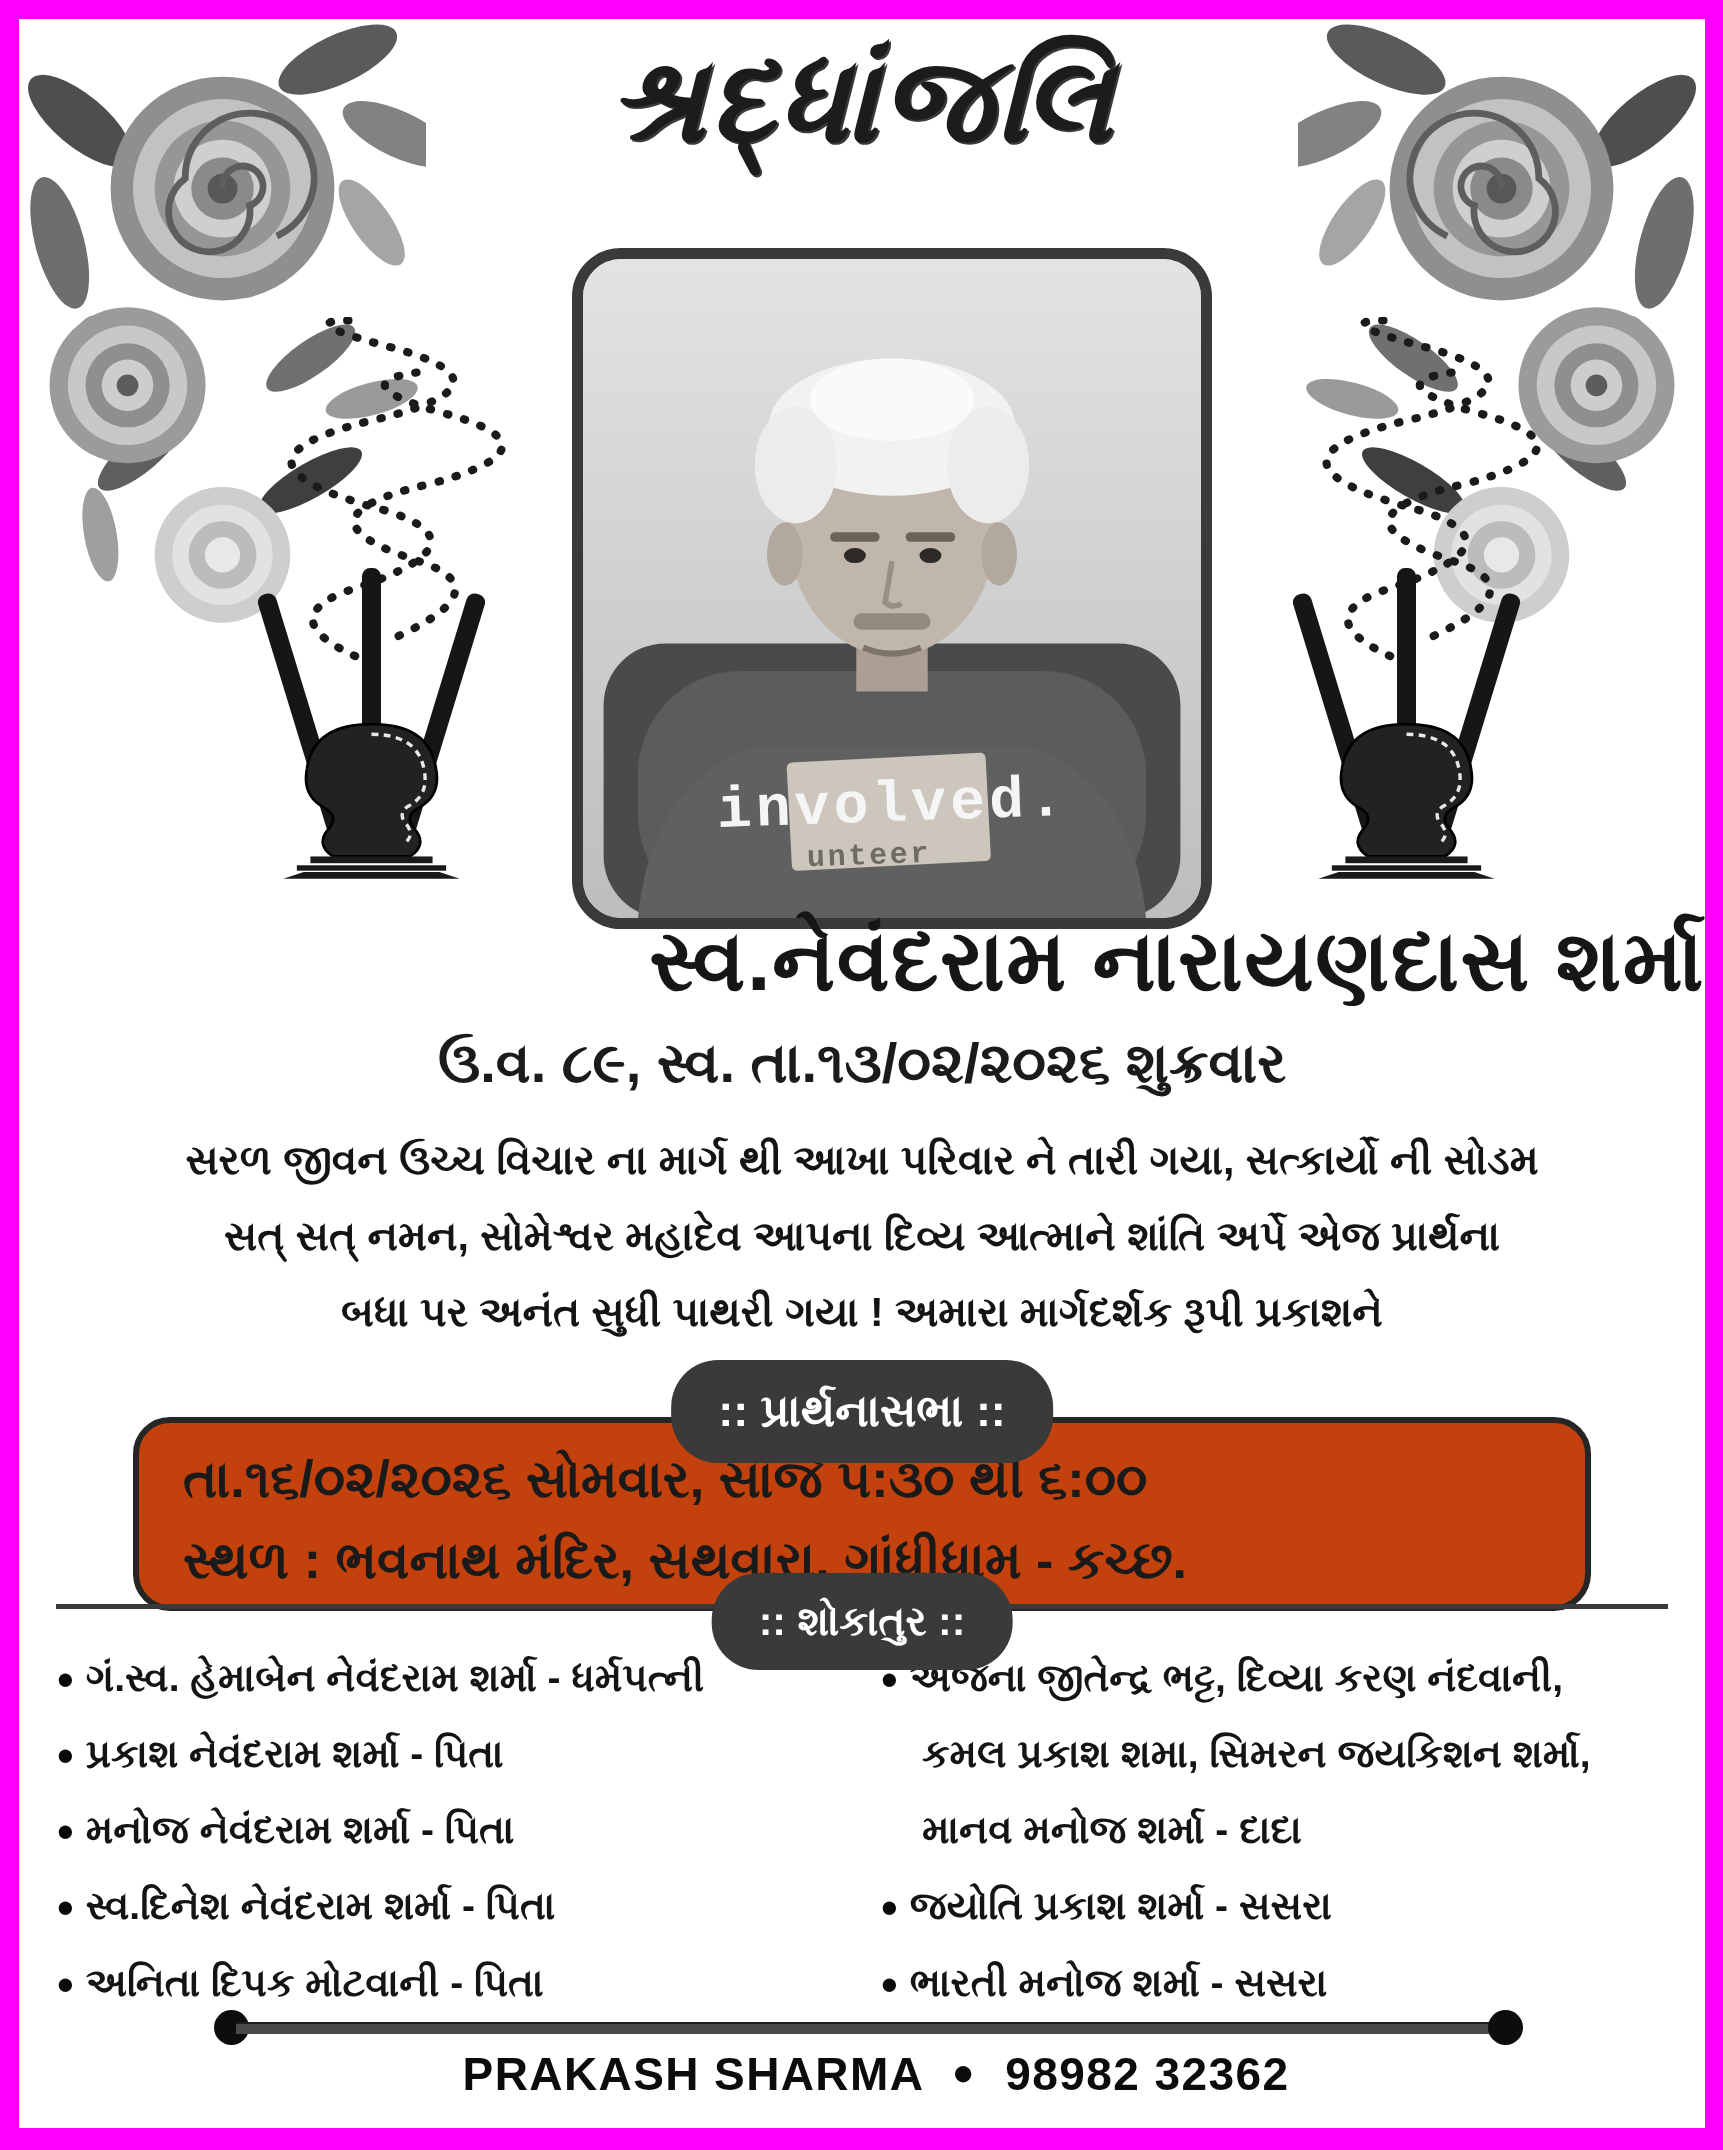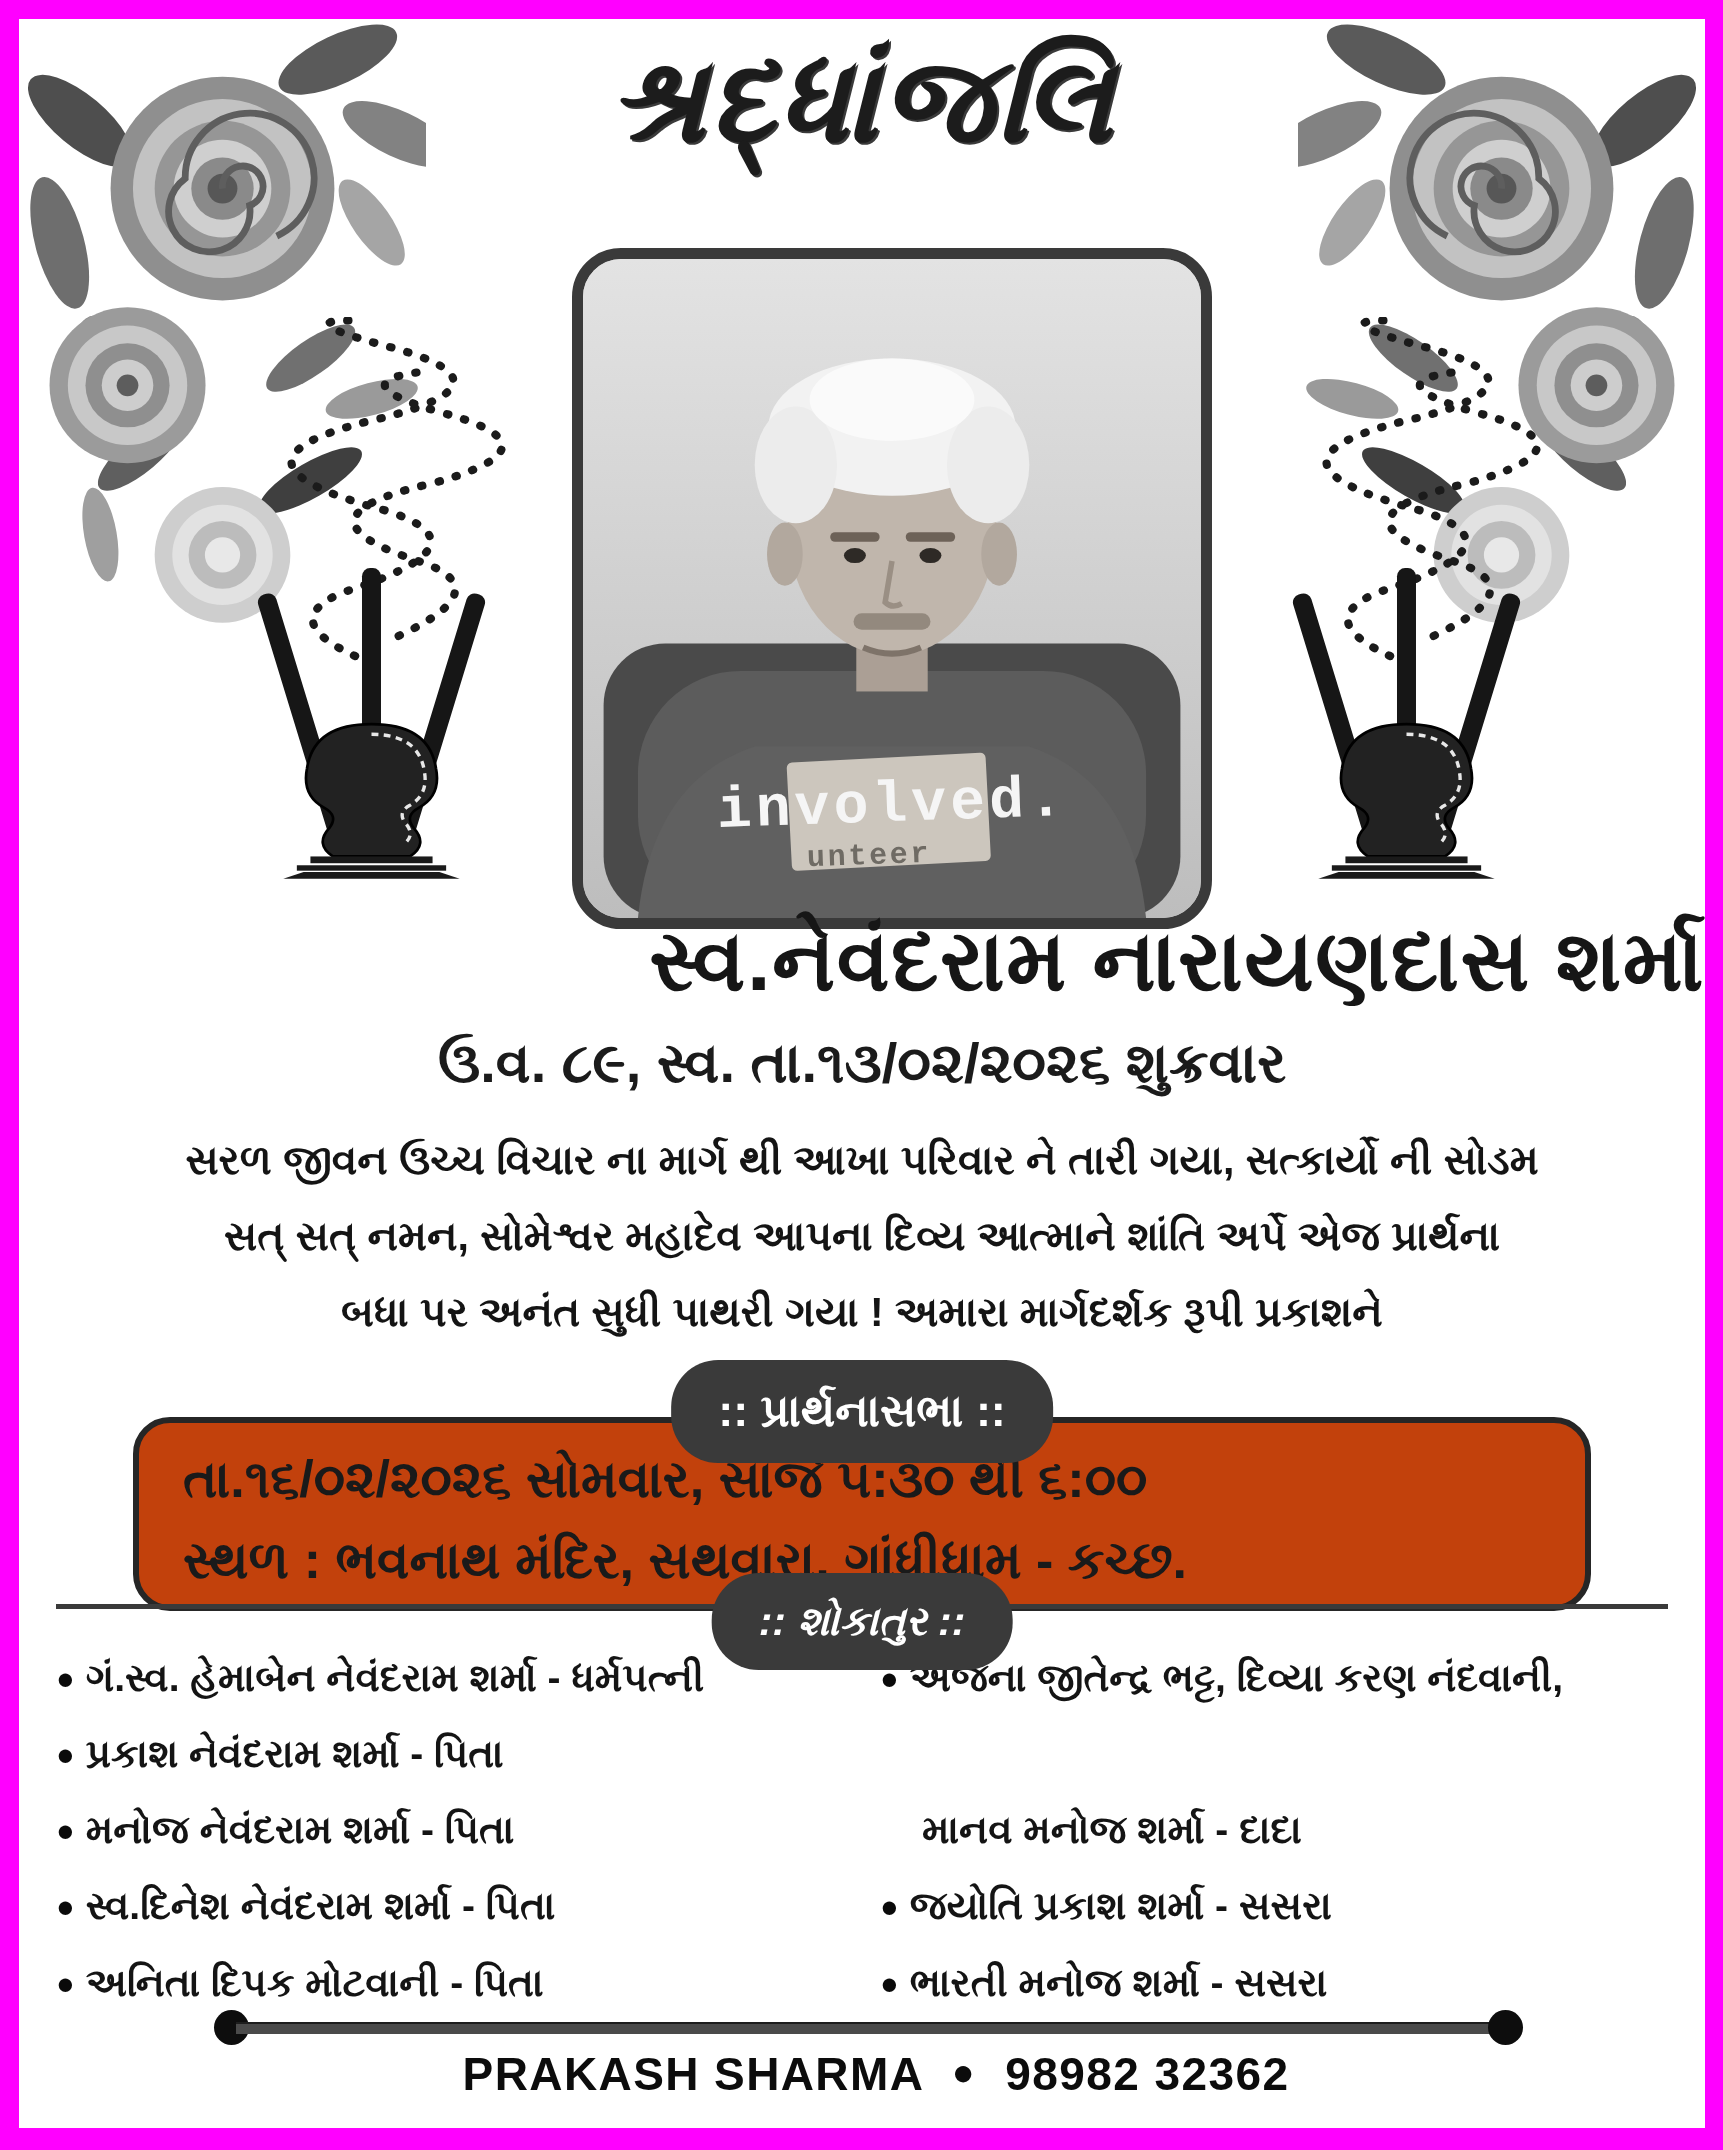--- a/index.html
+++ b/index.html
@@ -65,21 +65,21 @@
   
   .pill{
     position:absolute;left:50%;transform:translateX(-50%);
     background:#3a3a3a;color:#ffffff;
     border-radius:47px;
     font-weight:700;text-align:center;
     padding:25px 47px;white-space:nowrap;
     z-index:3;
   }
   .pill.prayer{top:1341px;font-size:45px;}
-  .pill.mourn{top:1554px;font-size:41px;font-style:italic;}
+  .pill.mourn{top:1554px;font-size:41px;}
   .prayer-box{
     position:absolute;left:114px;right:114px;top:1398px;height:182px;
     border:6.1px solid #262626;border-radius:37px;
     background:#c2410c;z-index:1;
   }
   .prayer-box .p-line1{
     position:absolute;top:26px;left:44px;right:27px;
     font-size:52px;font-weight:700;color:#1a1a1a;white-space:nowrap;
   }
   .prayer-box .p-line2{
@@ -323,20 +323,23 @@
       <div class="m-right">
         <span class="bullet">●</span>
         <span class="m-text">અંજના જીતેન્દ્ર ભટ્ટ, દિવ્યા કરણ નંદવાની,</span>
       </div>
     </div>
     <div class="m-row">
       <div class="m-left">
         <span class="bullet">●</span>
         <span class="m-text">પ્રકાશ નેવંદરામ શર્મા - પિતા</span>
       </div>
+      <div class="m-right indent">
+        <span class="m-text">કમલ પ્રકાશ શમા, સિમરન જયકિશન શર્મા,</span>
+      </div>
     </div>
     <div class="m-row">
       <div class="m-left">
         <span class="bullet">●</span>
         <span class="m-text">મનોજ નેવંદરામ શર્મા - પિતા</span>
       </div>
       <div class="m-right indent">
         <span class="m-text">માનવ મનોજ શર્મા - દાદા</span>
       </div>
     </div>

